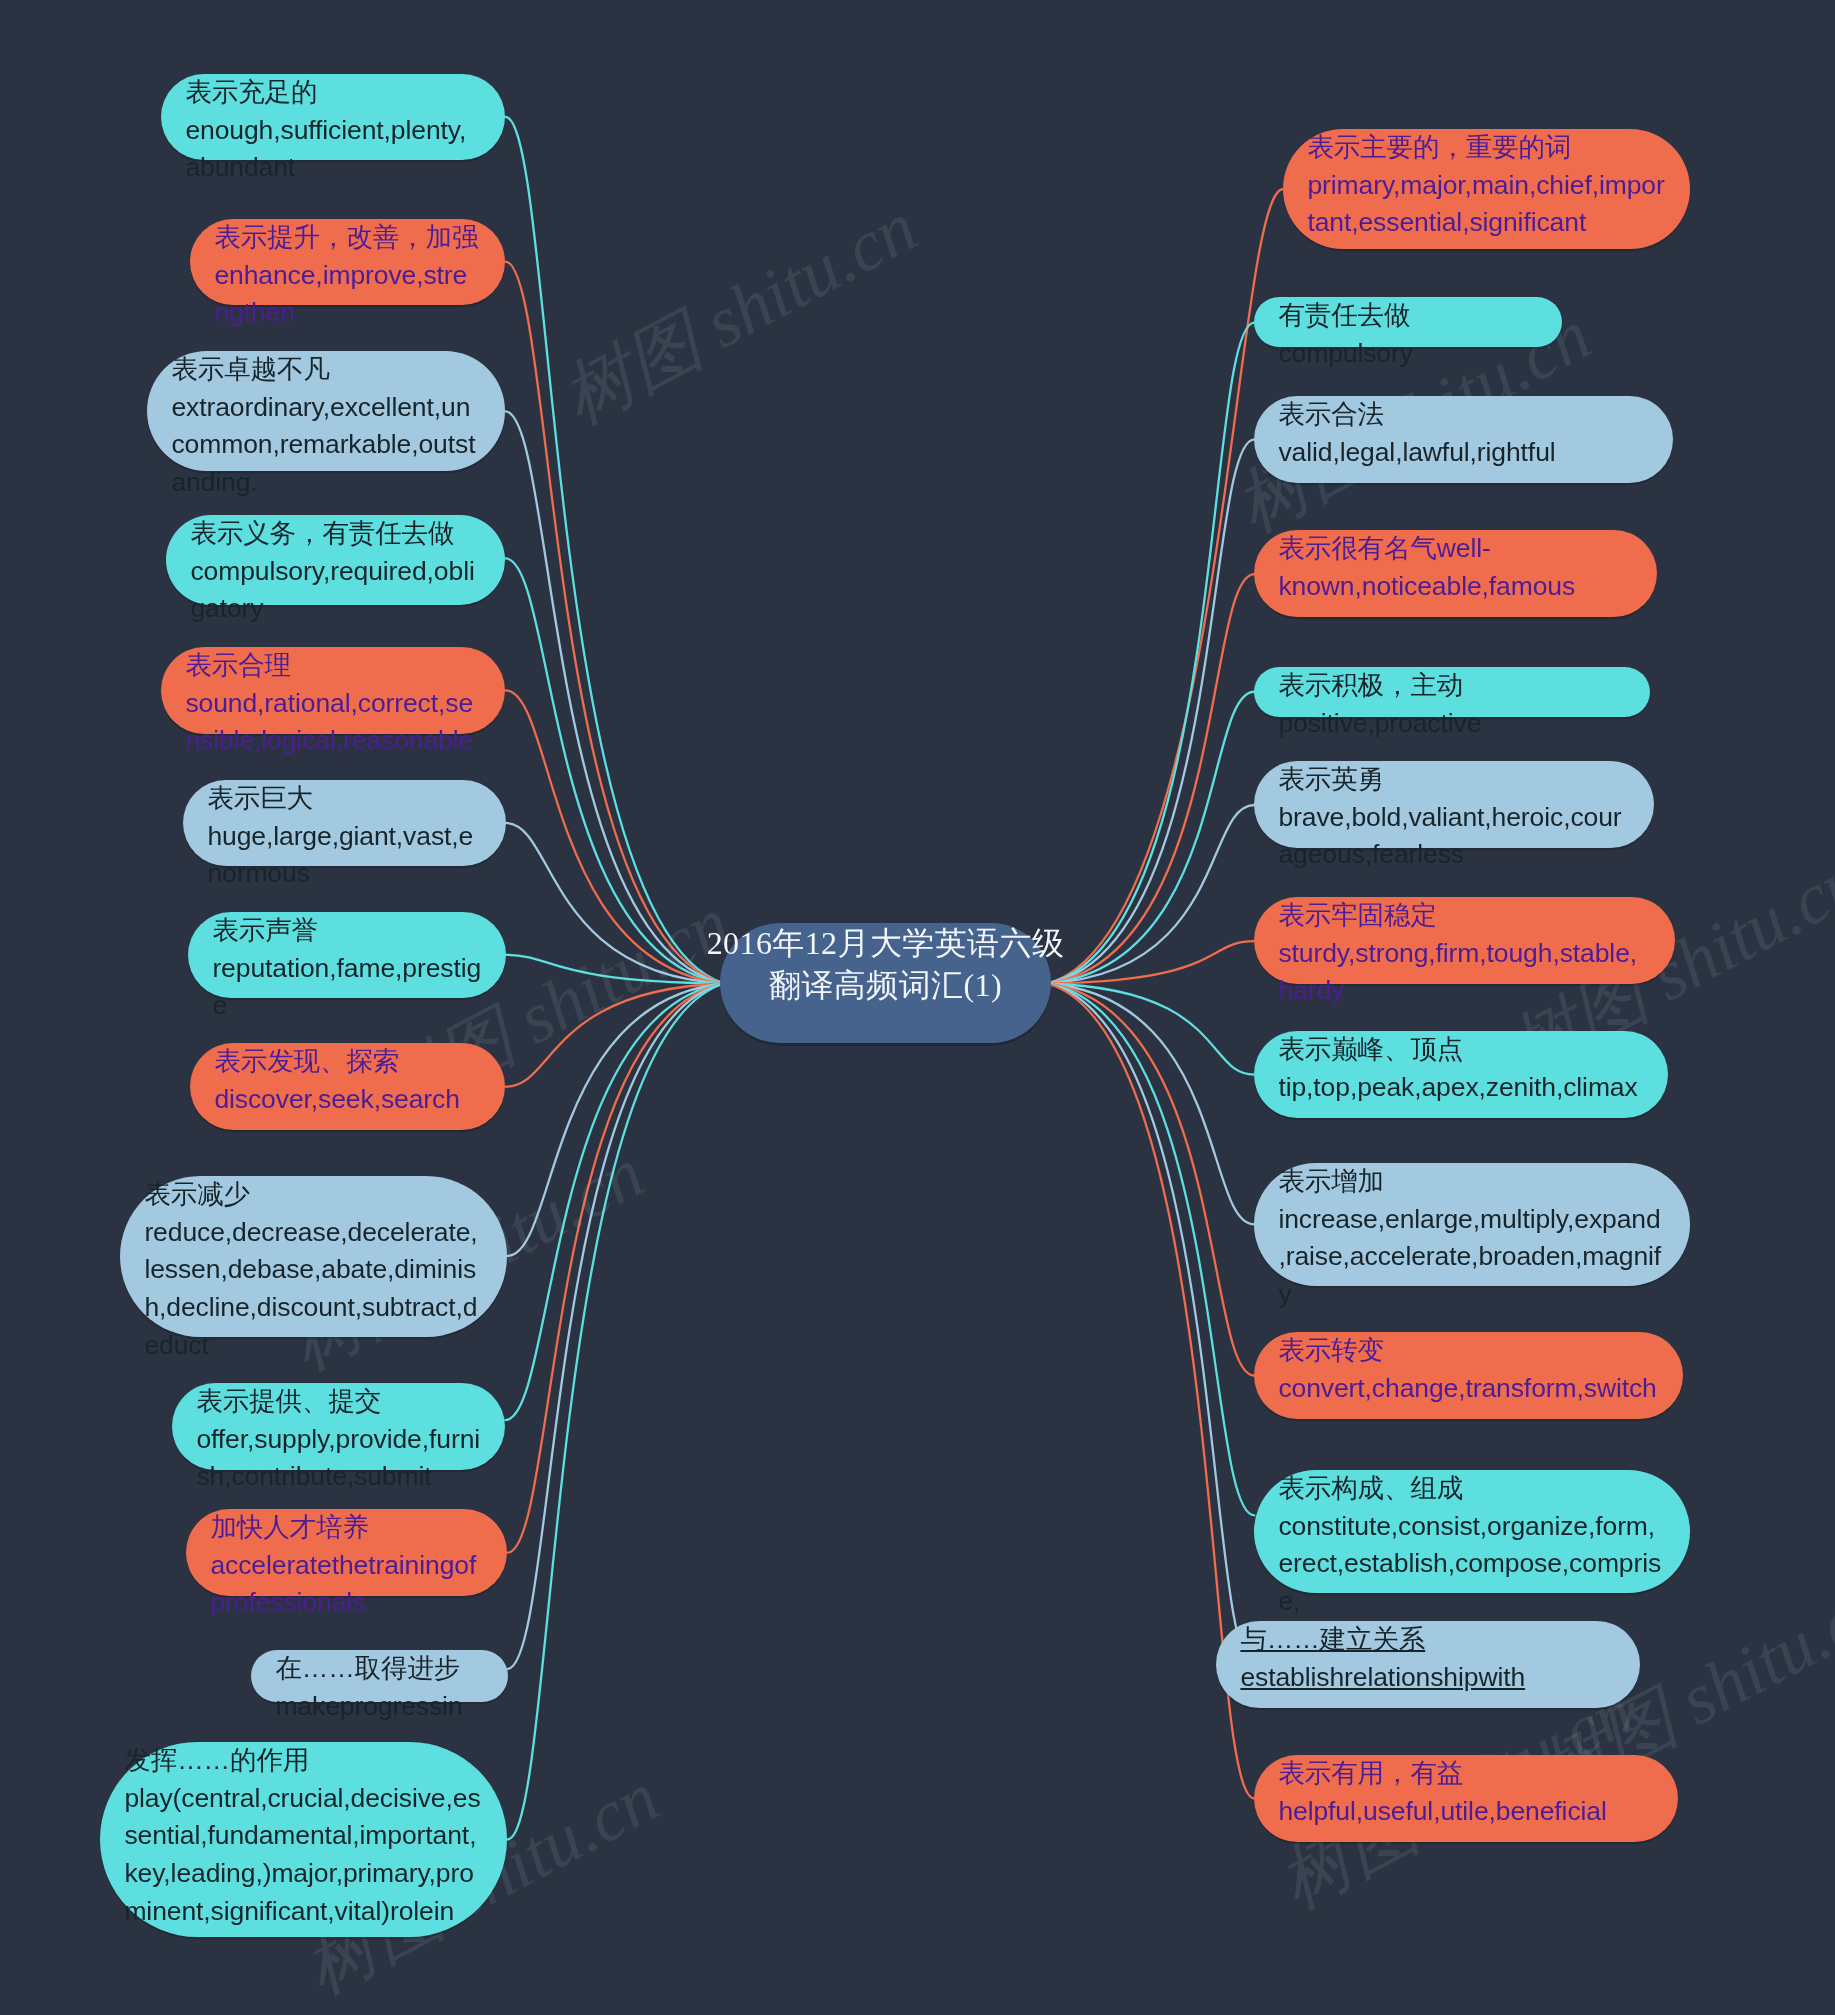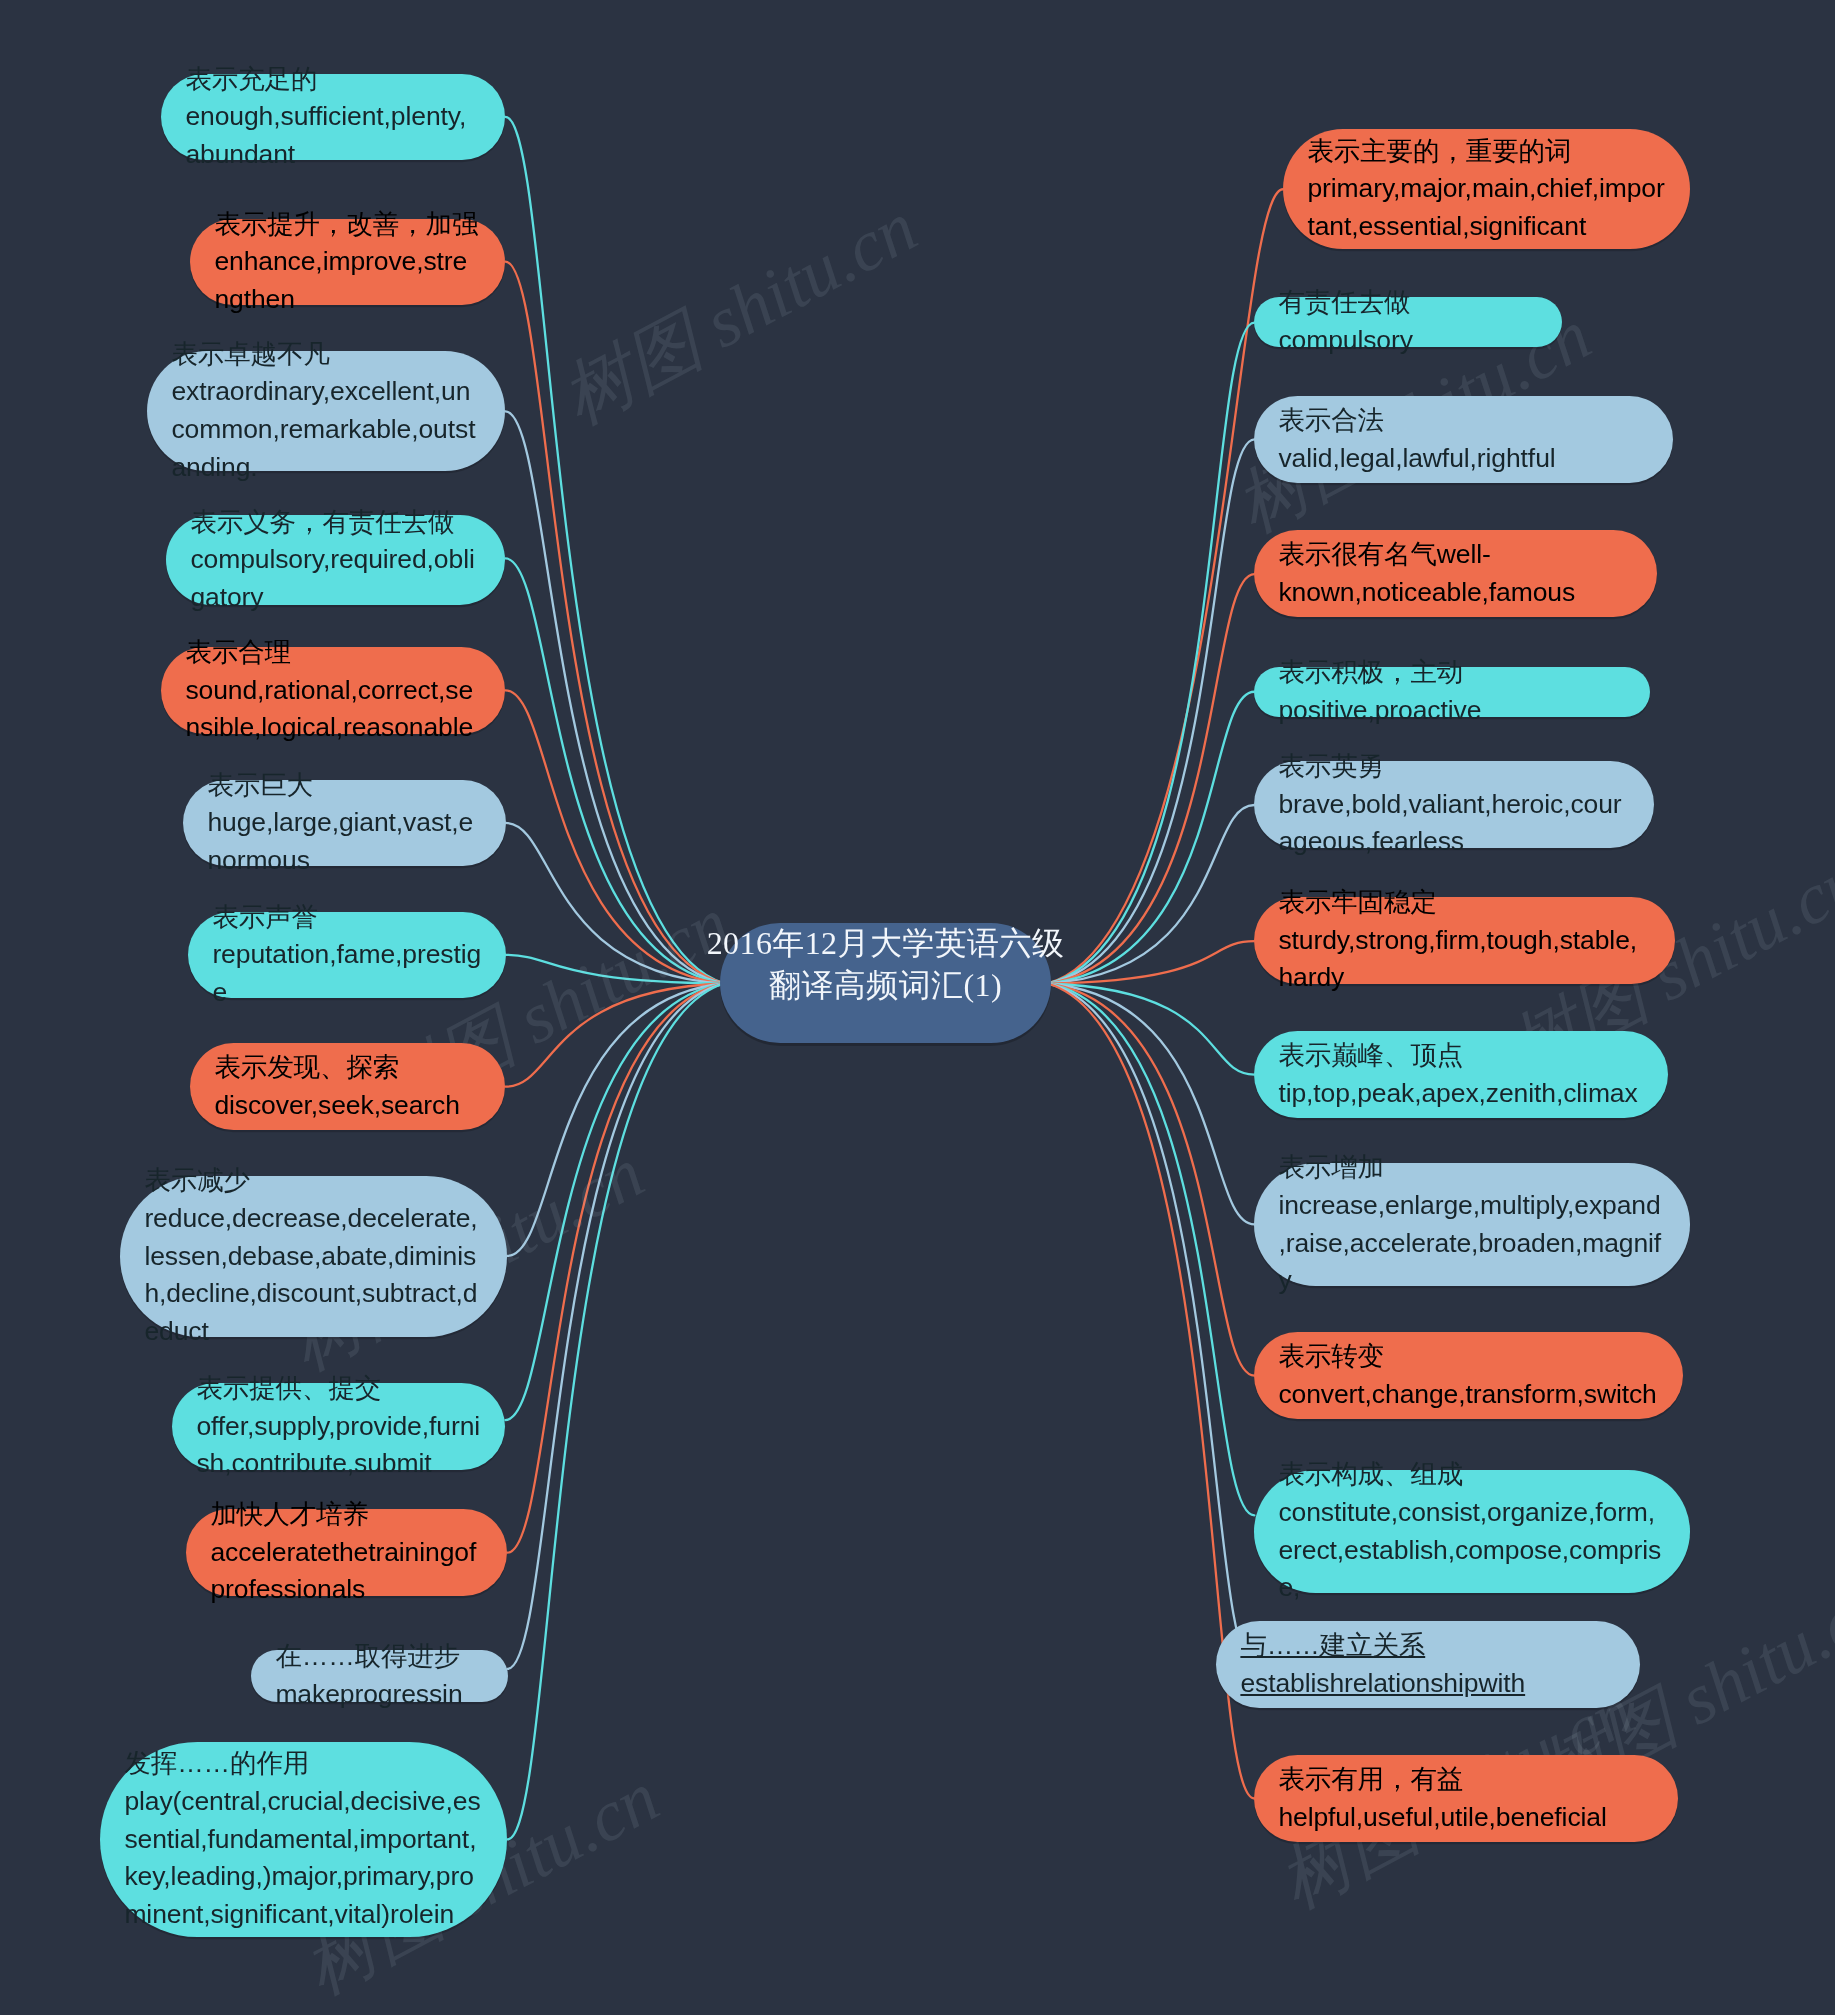--- a/index.html
+++ b/index.html
@@ -33,32 +33,31 @@
     transform: rotate(-28deg);
     user-select: none;
     pointer-events: none;
     z-index: 0;
   }
   .node {
     position: absolute;
     box-sizing: border-box;
     border-radius: 716px;
     display: flex;
-    align-items: center;
     padding: 0 24.4px;
     z-index: 3;
     color: #17252b;
     font-size: 26.5px;
     line-height: 1.42;
     letter-spacing: -0.1px;
     word-break: break-word;
     box-shadow: 0 2.2px 0 rgba(0,0,0,0.18);
   }
   .node.cyan  { background: #5ddfe0; }
-  .node.orange{ background: #ef6d4d; color: #000000;}
+  .node.orange{ background: #ef6d4d; color: #4c1d95;}
   .node.lblue { background: #a3c9e0; }
 
   .node.left  { justify-content: flex-start; }
   .node.right { justify-content: flex-start; }
 
   #center-node {
     position: absolute;
     left: 720px;
     top: 923px;
     width: 331px;

